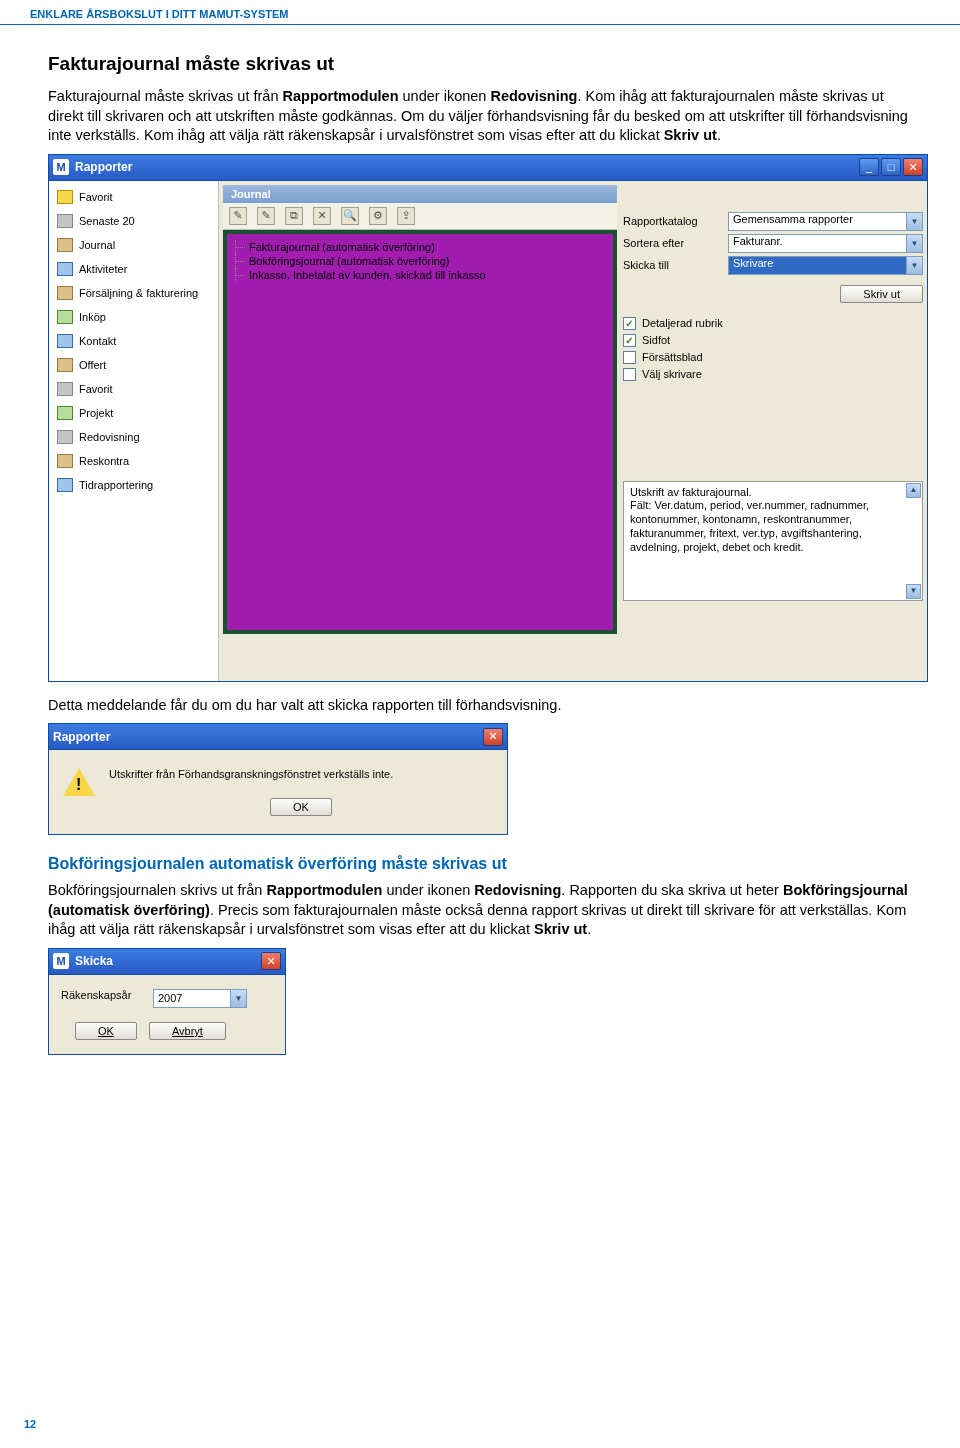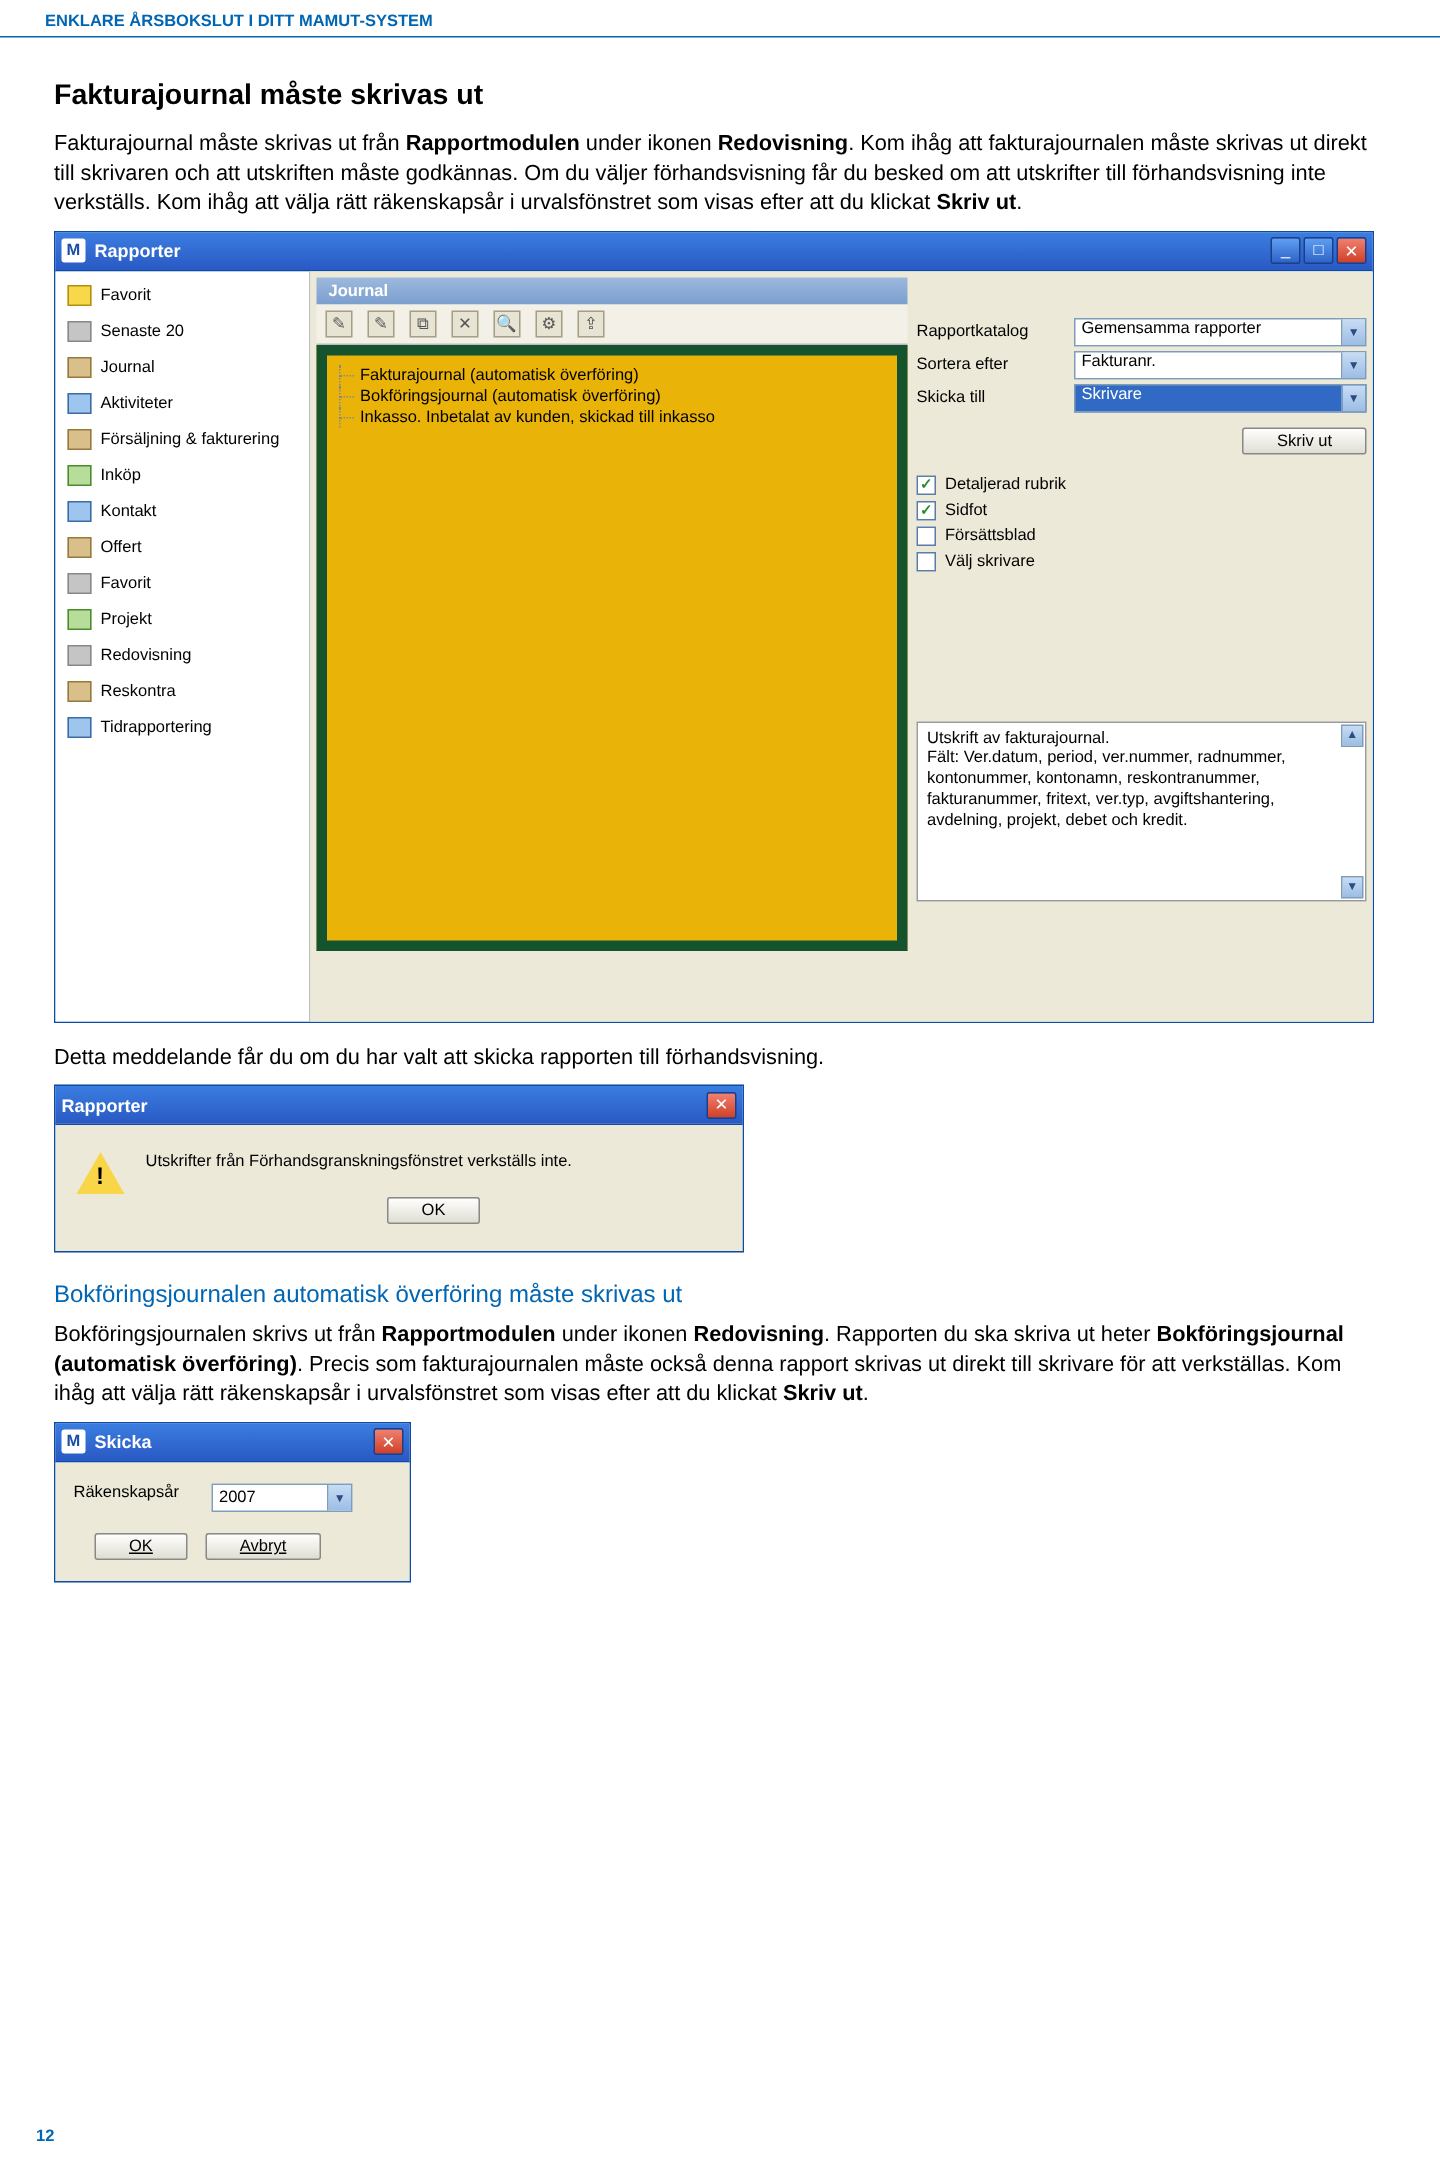--- a/index.html
+++ b/index.html
@@ -1,20 +1,20 @@
 <!DOCTYPE html>
 <html><head>
 <meta charset="utf-8">
 <style>
 *{box-sizing:border-box;margin:0;padding:0}
 body{width:960px;height:1448px;background:#fff;font-family:Arial,sans-serif;font-size:14px;color:#000;position:relative}
 .page-header{color:#0066b3;font-weight:bold;font-size:11px;padding:8px 0 4px 30px;border-bottom:1px solid #0066b3;margin-bottom:28px}
-.content{padding:0 36px}
+.content{padding:0 48px}
 h2{font-size:19px;font-weight:bold;margin-bottom:12px}
-h3{color:#0066b3;font-size:16px;font-weight:normal;margin-bottom:8px;margin-top:20px}
+h3{color:#0066b3;font-size:16px;font-weight:bold;margin-bottom:8px;margin-top:20px}
 p{font-size:14.5px;line-height:1.35;margin-bottom:8px}
 .bold{font-weight:bold}
 
 .win{border:1px solid #0a4da8;background:#ece9d8;font-family:Tahoma,sans-serif;font-size:11px;margin:6px 0 14px 0}
 .titlebar{background:linear-gradient(#3b7de0,#2959c4);color:#fff;height:26px;display:flex;align-items:center;padding:0 4px;border-bottom:1px solid #0a4da8}
 .titlebar .m-icon{width:16px;height:16px;background:#fff;color:#1a4fa8;font-weight:bold;font-size:11px;border-radius:2px;display:inline-flex;align-items:center;justify-content:center;margin-right:6px}
 .titlebar .title{flex:1;font-weight:bold;font-size:12px}
 .titlebar .wbtn{width:20px;height:18px;background:linear-gradient(#5f9ef2,#2e64c8);border:1px solid #1d3f88;border-radius:2px;margin-left:2px;display:inline-flex;align-items:center;justify-content:center;color:#fff;font-size:11px;cursor:pointer}
 .titlebar .wbtn.close{background:linear-gradient(#f08070,#d04028)}
 
@@ -26,21 +26,21 @@
 .side-item .si-icon.grey{background:#c5c5c5;border-color:#888}
 .side-item .si-icon.blue{background:#9ec5ee;border-color:#3c6aa3}
 .side-item .si-icon.green{background:#b6dd9a;border-color:#4d8a2e}
 
 .main-panel{flex:1;display:flex;background:#ece9d8;padding:4px}
 .col-left{flex:1;margin-right:6px}
 .col-right{width:300px}
 .panel-header{background:linear-gradient(#9db8dd,#7a9fce);color:#fff;font-weight:bold;padding:3px 8px;font-size:11px}
 .toolbar{background:#f3f1e7;padding:4px 6px;display:flex;gap:10px;border-bottom:1px solid #bbb}
 .tb-btn{width:18px;height:18px;background:#e8e4d4;border:1px solid #a59f86;cursor:pointer;font-size:11px;display:inline-flex;align-items:center;justify-content:center;color:#555}
-.tree{background:#eab308;border:7px solid #14532d;height:404px;padding:6px 8px;font-size:11px}
+.tree{background:#a21caf;border:4px solid #14532d;height:404px;padding:6px 8px;font-size:11px}
 .tree-line{padding:1px 0 1px 14px;position:relative}
 .tree-line:before{content:"";position:absolute;left:0;top:0;bottom:0;border-left:1px dotted #888}
 .tree-line .hline{position:absolute;left:0;top:50%;width:10px;border-top:1px dotted #888}
 
 .form-row{display:flex;align-items:center;margin:3px 0;font-size:11px}
 .form-row label{width:105px;color:#000}
 .combo{flex:1;background:#fff;border:1px solid #7e9db9;height:19px;display:flex;align-items:flex-start;padding:0 4px;font-size:11px;position:relative}
 .combo.selected{background:#316ac5;color:#fff}
 .combo .arrow{position:absolute;right:0;top:0;width:16px;height:100%;background:linear-gradient(#c8dcf4,#9cbde4);border-left:1px solid #7e9db9;display:flex;align-items:center;justify-content:center;font-size:8px;color:#2a4d80}
 .btn{background:linear-gradient(#fefefe,#e0ded2);border:1px solid #888;padding:2px 22px;font-size:11px;cursor:pointer;border-radius:2px}

